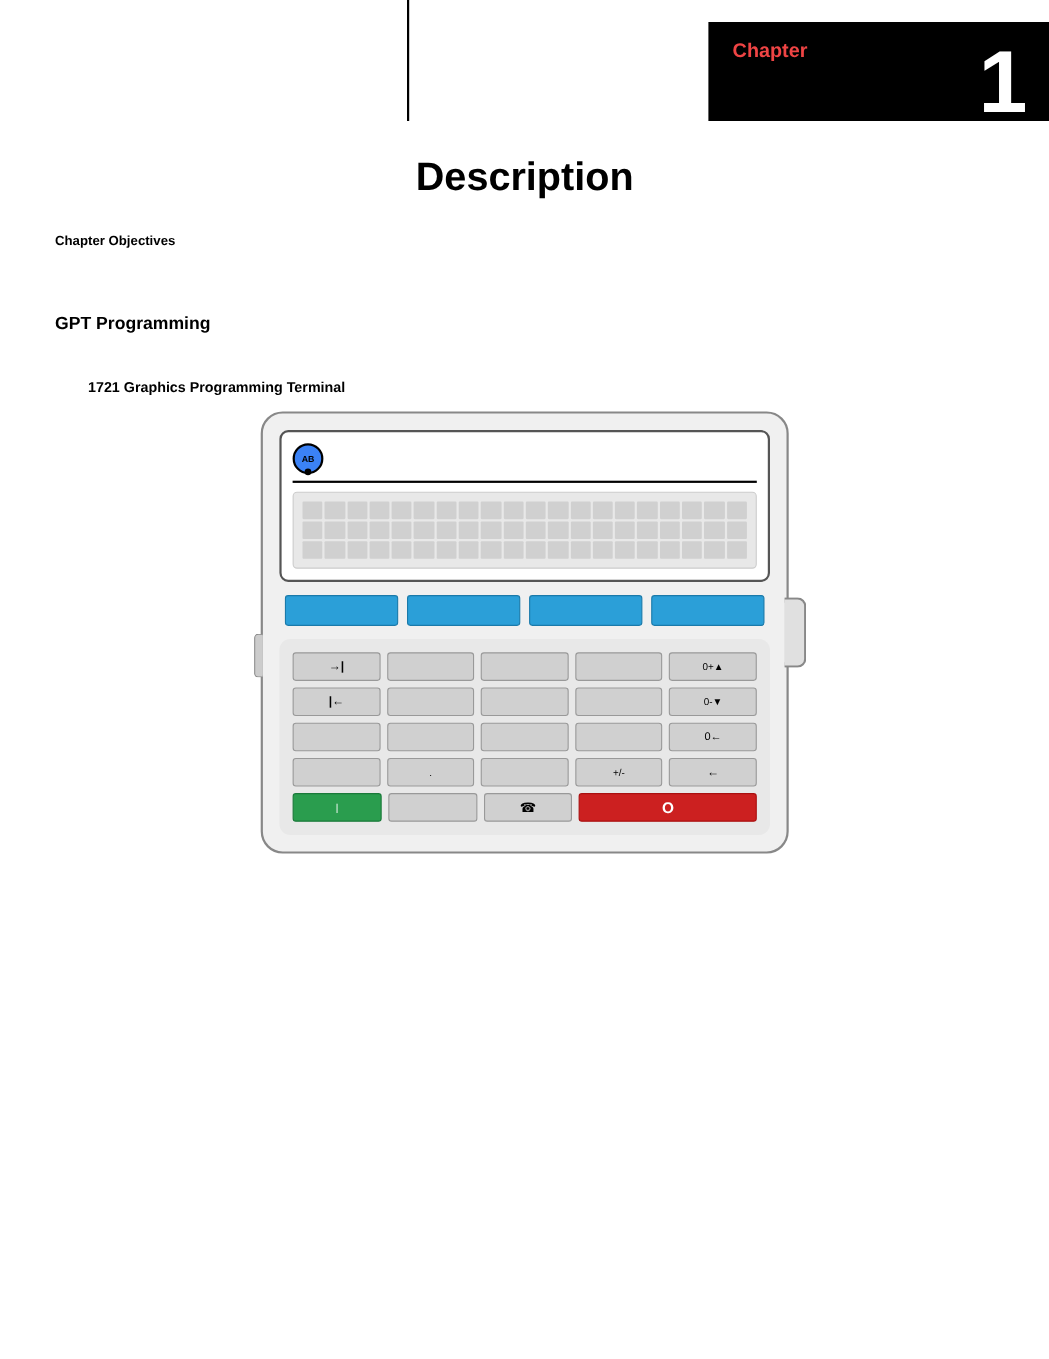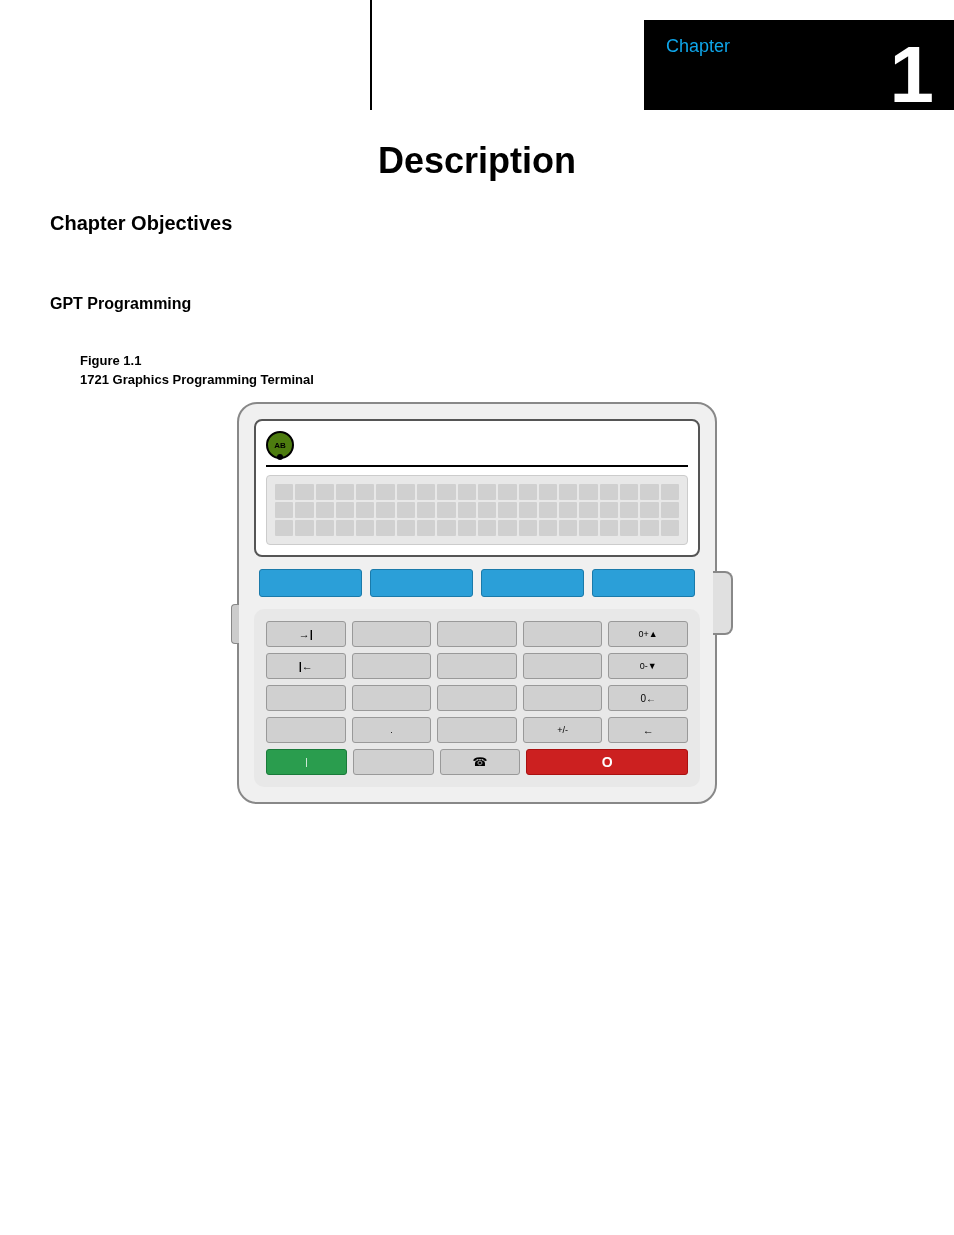--- a/index.html
+++ b/index.html
@@ -37,22 +37,22 @@
       color: #fff;
       height: 90px;
       width: 310px;
       margin-top: 20px;
       margin-right: 0;
       position: relative;
     }
 
     .chapter-label {
       font-size: 18px;
-      font-weight: normal;
-      color: #0ea5e9;
+      font-weight: bold;
+      color: #ef4444;
       padding: 8px 12px;
       position: absolute;
       top: 8px;
       left: 10px;
     }
 
     .chapter-number {
       font-size: 80px;
       font-weight: bold;
       color: #fff;
@@ -69,21 +69,21 @@
 
     .page-title {
       text-align: center;
       font-size: 36px;
       font-weight: bold;
       margin-bottom: 30px;
       padding-top: 10px;
     }
 
     .section-heading {
-      font-size: 20px;
+      font-size: 12px;
       font-weight: bold;
       margin-bottom: 60px;
     }
 
     .gpt-heading {
       font-size: 16px;
       font-weight: bold;
       margin-bottom: 40px;
     }
 
@@ -131,21 +131,21 @@
       width: 28px;
       height: 28px;
       border-radius: 50%;
       border: 2px solid #000;
       display: flex;
       align-items: center;
       justify-content: center;
       font-size: 9px;
       font-weight: bold;
       margin-bottom: 6px;
-      background: #4d7c0f;
+      background: #3b82f6;
       position: relative;
     }
 
     .ab-logo::after {
       content: '';
       position: absolute;
       bottom: -3px;
       left: 50%;
       transform: translateX(-50%);
       width: 6px;
@@ -304,21 +304,20 @@
 </div>
 
 <div class="main-content">
 
   <h1 class="page-title">Description</h1>
 
   <div class="section-heading">Chapter Objectives</div>
 
   <div class="gpt-heading">GPT Programming</div>
 
-  <div class="figure-label">Figure 1.1</div>
   <div class="figure-caption">1721 Graphics Programming Terminal</div>
 
   <div class="terminal-wrapper">
     <div class="terminal-outer">
       <div class="terminal-left-notch"></div>
 
       <div class="terminal-top">
         <div class="ab-logo">
           <span style="font-size:8px;font-weight:bold;">AB</span>
         </div>

